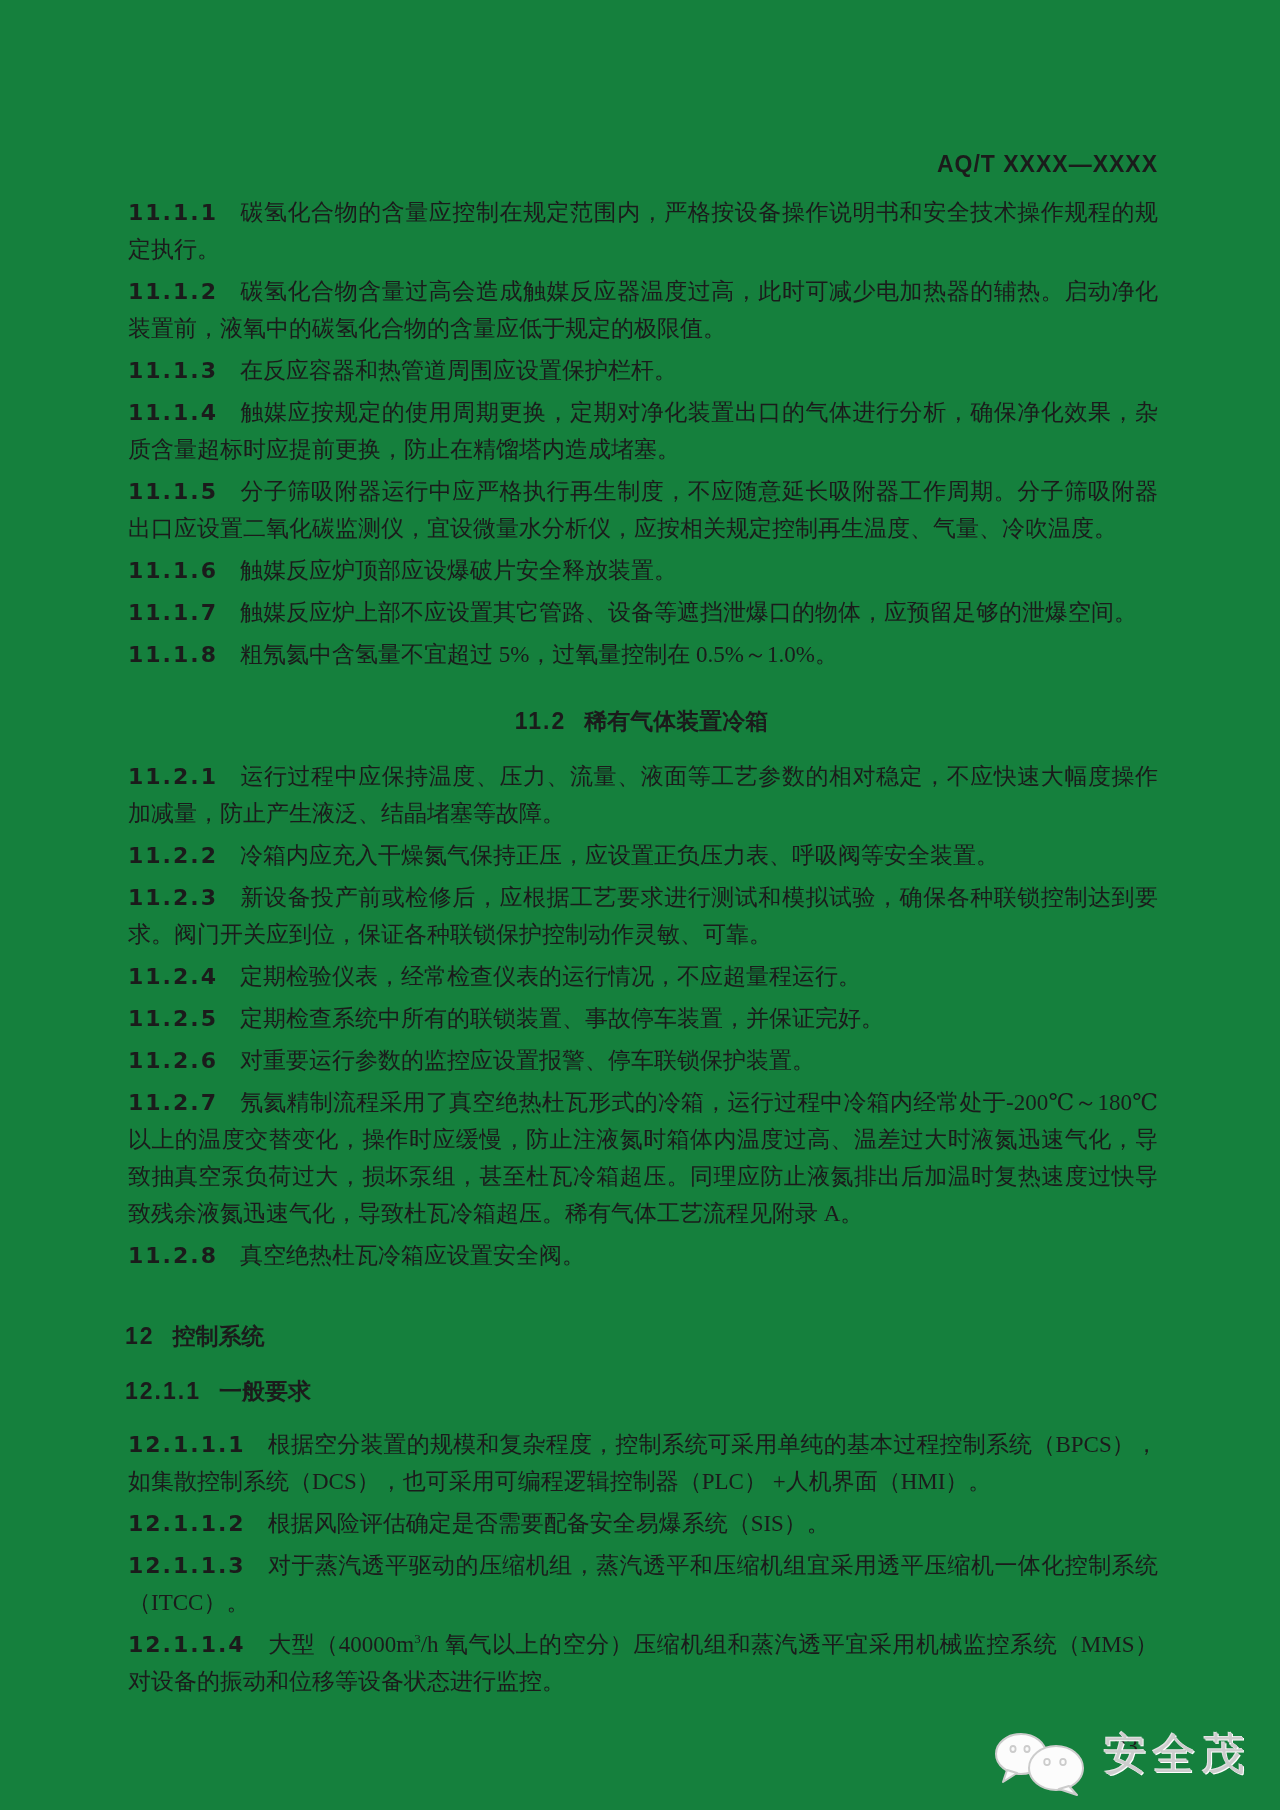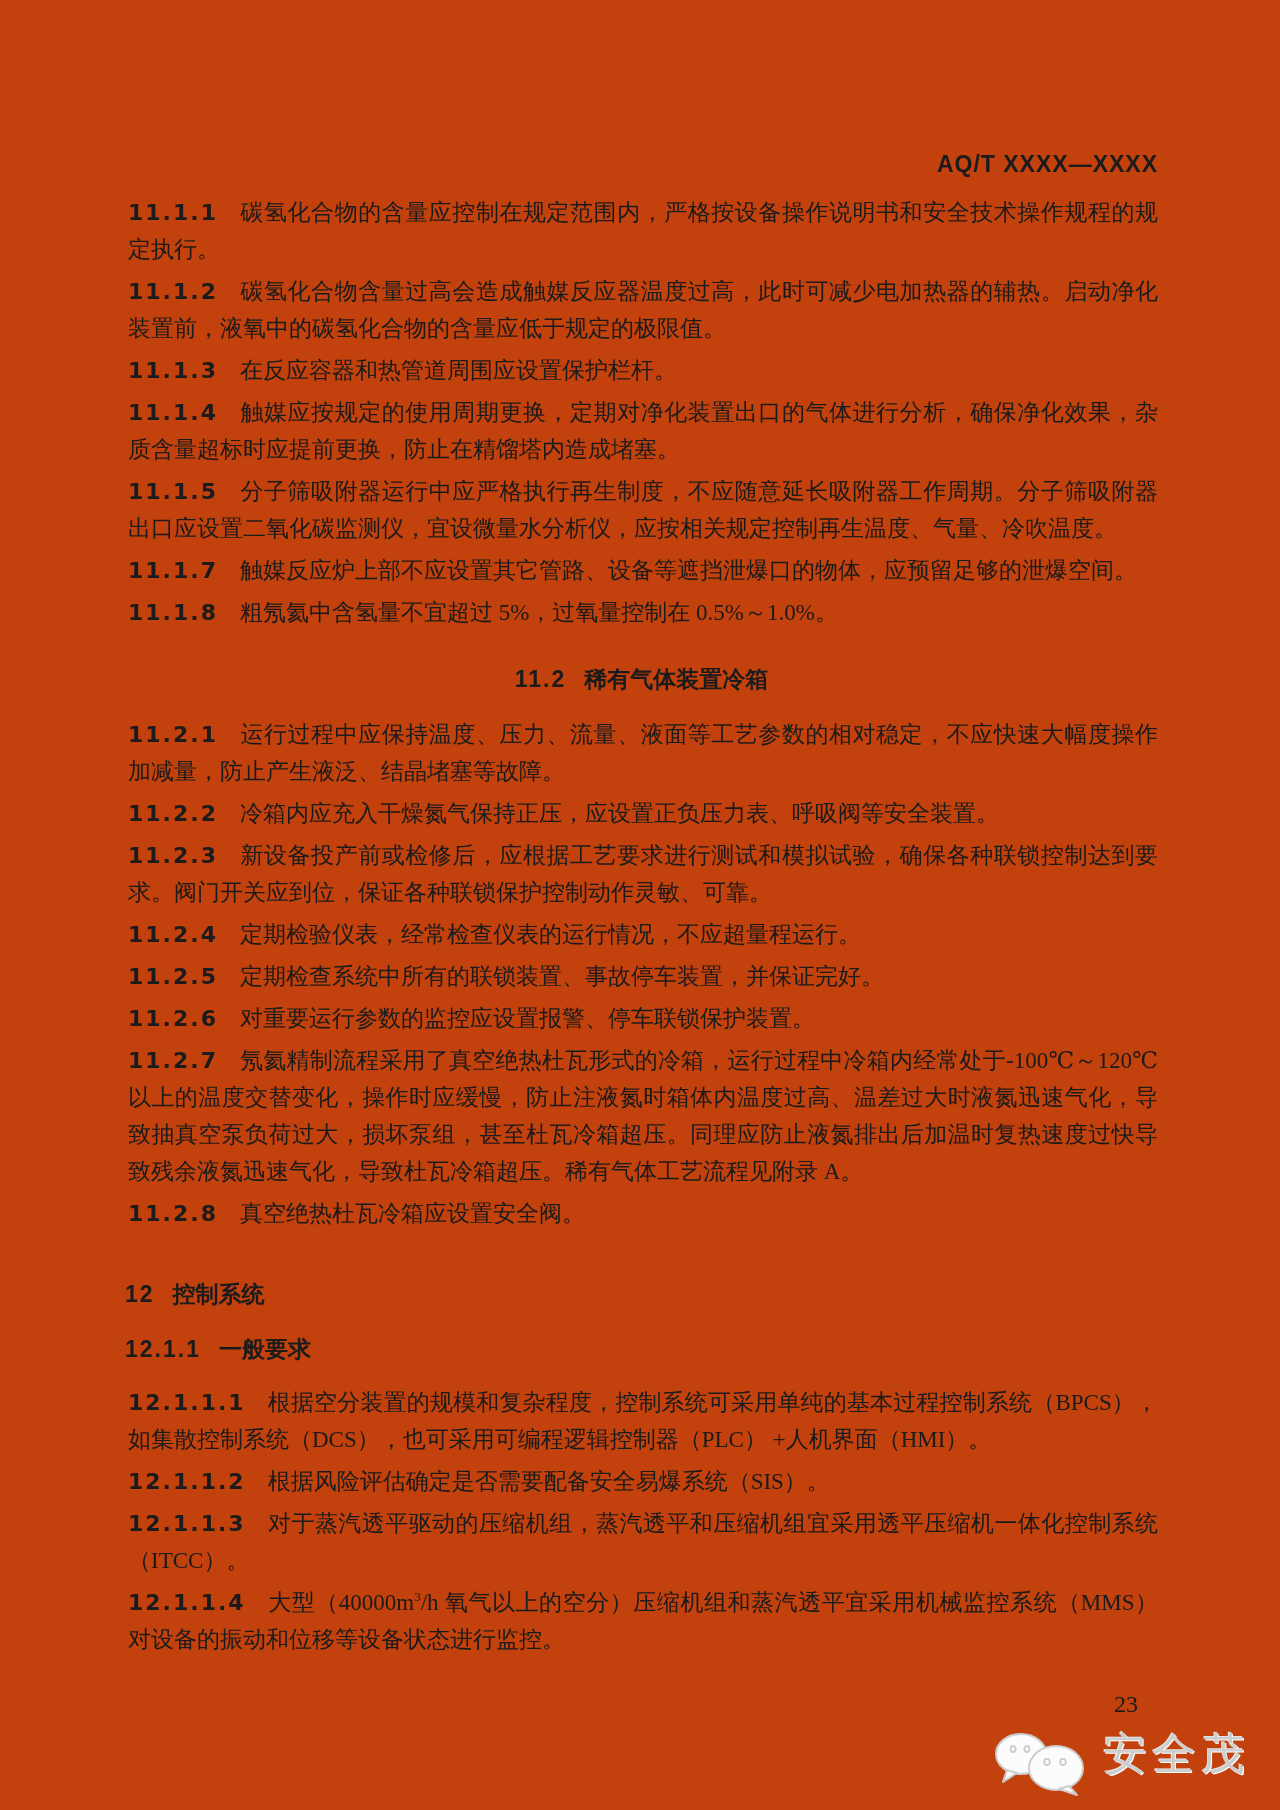--- a/index.html
+++ b/index.html
@@ -1,20 +1,20 @@
 <!DOCTYPE html>
 <html><head>
 <meta charset="utf-8">
 <style>
   html,body{margin:0;padding:0;background:#e8e8e8;}
   .page{
     position:relative;
     width:1280px;height:1810px;
     margin:0 auto;
-    background:#c2410c;
+    background:#15803d;
     color:#1b1b1b;
     font-family:"Liberation Serif","DejaVu Serif",serif;
     font-size:23px;
     line-height:37px;
     box-sizing:border-box;
     padding:150px 122px 0 125px;
     overflow:hidden;
   }
   .doc-header{
     text-align:right;
@@ -89,30 +89,31 @@
   <div class="doc-header">
     <span>AQ/T XXXX—XXXX</span>
   </div>
 
   <div id="doc-body">
       <p class="clause"><span class="num">11.1.1</span><span class="txt">碳氢化合物的含量应控制在规定范围内，严格按设备操作说明书和安全技术操作规程的规定执行。</span></p>
       <p class="clause"><span class="num">11.1.2</span><span class="txt">碳氢化合物含量过高会造成触媒反应器温度过高，此时可减少电加热器的辅热。启动净化装置前，液氧中的碳氢化合物的含量应低于规定的极限值。</span></p>
       <p class="clause"><span class="num">11.1.3</span><span class="txt">在反应容器和热管道周围应设置保护栏杆。</span></p>
       <p class="clause"><span class="num">11.1.4</span><span class="txt">触媒应按规定的使用周期更换，定期对净化装置出口的气体进行分析，确保净化效果，杂质含量超标时应提前更换，防止在精馏塔内造成堵塞。</span></p>
       <p class="clause"><span class="num">11.1.5</span><span class="txt">分子筛吸附器运行中应严格执行再生制度，不应随意延长吸附器工作周期。分子筛吸附器出口应设置二氧化碳监测仪，宜设微量水分析仪，应按相关规定控制再生温度、气量、冷吹温度。</span></p>
+      <p class="clause"><span class="num">11.1.6</span><span class="txt">触媒反应炉顶部应设爆破片安全释放装置。</span></p>
       <p class="clause"><span class="num">11.1.7</span><span class="txt">触媒反应炉上部不应设置其它管路、设备等遮挡泄爆口的物体，应预留足够的泄爆空间。</span></p>
       <p class="clause"><span class="num">11.1.8</span><span class="txt">粗氖氦中含氢量不宜超过 5%，过氧量控制在 0.5%～1.0%。</span></p>
       <p class="heading lvl2"><span class="num">11.2</span><span class="txt">稀有气体装置冷箱</span></p>
       <p class="clause"><span class="num">11.2.1</span><span class="txt">运行过程中应保持温度、压力、流量、液面等工艺参数的相对稳定，不应快速大幅度操作加减量，防止产生液泛、结晶堵塞等故障。</span></p>
       <p class="clause"><span class="num">11.2.2</span><span class="txt">冷箱内应充入干燥氮气保持正压，应设置正负压力表、呼吸阀等安全装置。</span></p>
       <p class="clause"><span class="num">11.2.3</span><span class="txt">新设备投产前或检修后，应根据工艺要求进行测试和模拟试验，确保各种联锁控制达到要求。阀门开关应到位，保证各种联锁保护控制动作灵敏、可靠。</span></p>
       <p class="clause"><span class="num">11.2.4</span><span class="txt">定期检验仪表，经常检查仪表的运行情况，不应超量程运行。</span></p>
       <p class="clause"><span class="num">11.2.5</span><span class="txt">定期检查系统中所有的联锁装置、事故停车装置，并保证完好。</span></p>
       <p class="clause"><span class="num">11.2.6</span><span class="txt">对重要运行参数的监控应设置报警、停车联锁保护装置。</span></p>
-      <p class="clause"><span class="num">11.2.7</span><span class="txt">氖氦精制流程采用了真空绝热杜瓦形式的冷箱，运行过程中冷箱内经常处于-100℃～120℃以上的温度交替变化，操作时应缓慢，防止注液氮时箱体内温度过高、温差过大时液氮迅速气化，导致抽真空泵负荷过大，损坏泵组，甚至杜瓦冷箱超压。同理应防止液氮排出后加温时复热速度过快导致残余液氮迅速气化，导致杜瓦冷箱超压。稀有气体工艺流程见附录 A。</span></p>
+      <p class="clause"><span class="num">11.2.7</span><span class="txt">氖氦精制流程采用了真空绝热杜瓦形式的冷箱，运行过程中冷箱内经常处于-200℃～180℃以上的温度交替变化，操作时应缓慢，防止注液氮时箱体内温度过高、温差过大时液氮迅速气化，导致抽真空泵负荷过大，损坏泵组，甚至杜瓦冷箱超压。同理应防止液氮排出后加温时复热速度过快导致残余液氮迅速气化，导致杜瓦冷箱超压。稀有气体工艺流程见附录 A。</span></p>
       <p class="clause"><span class="num">11.2.8</span><span class="txt">真空绝热杜瓦冷箱应设置安全阀。</span></p>
       <p class="heading lvl1"><span class="num">12</span><span class="txt">控制系统</span></p>
       <p class="heading lvl3"><span class="num">12.1.1</span><span class="txt">一般要求</span></p>
       <p class="clause"><span class="num">12.1.1.1</span><span class="txt">根据空分装置的规模和复杂程度，控制系统可采用单纯的基本过程控制系统（BPCS），如集散控制系统（DCS），也可采用可编程逻辑控制器（PLC） +人机界面（HMI）。</span></p>
       <p class="clause"><span class="num">12.1.1.2</span><span class="txt">根据风险评估确定是否需要配备安全易爆系统（SIS）。</span></p>
       <p class="clause"><span class="num">12.1.1.3</span><span class="txt">对于蒸汽透平驱动的压缩机组，蒸汽透平和压缩机组宜采用透平压缩机一体化控制系统（ITCC）。</span></p>
       <p class="clause"><span class="num">12.1.1.4</span><span class="txt"><span>大型（40000m</span><sup>3</sup><span>/h 氧气以上的空分）压缩机组和蒸汽透平宜采用机械监控系统（MMS）对设备的振动和位移等设备状态进行监控。</span></span></p>
     </div>
 
   <div class="page-number">23</div>

